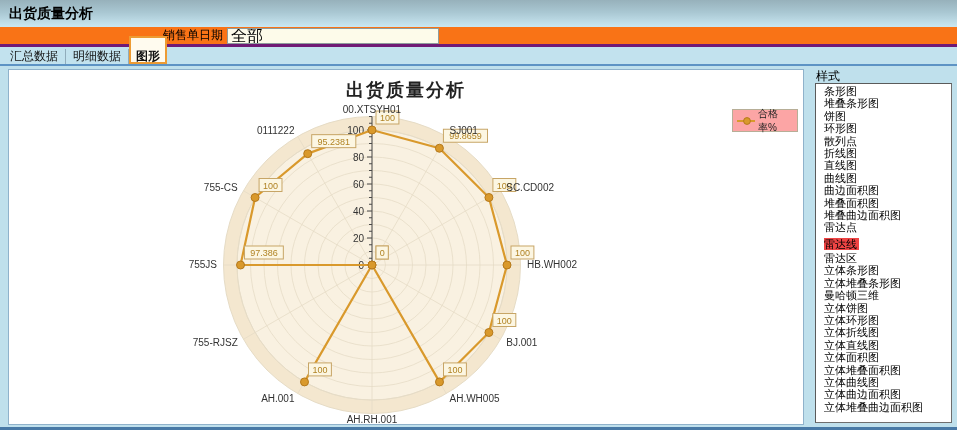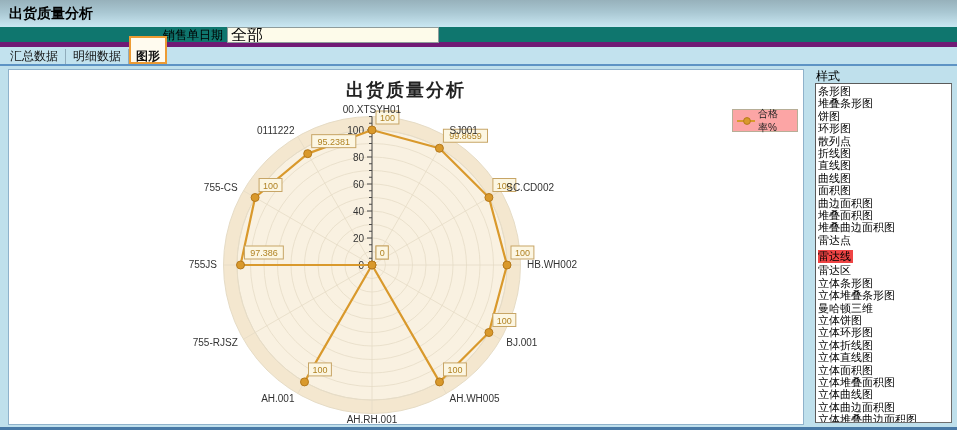--- a/index.html
+++ b/index.html
@@ -3,22 +3,22 @@
 <meta charset="utf-8">
 <style>
   * { margin:0; padding:0; box-sizing:border-box; }
   html,body { width:957px; height:430px; overflow:hidden; font-family:"Liberation Sans", sans-serif; }
   .window { position:relative; width:957px; height:430px; background:#BFE0EC; border-bottom:3px solid #4879A6; }
 
   .titlebar { height:27px; background:linear-gradient(180deg,#97B1BB 0%,#A9C7D2 45%,#C9E7F2 100%);
               display:flex; align-items:center; padding-left:9px; }
   .titlebar .title { font-size:14px; font-weight:bold; color:#000; }
 
-  .filterbar { height:20px; background:#0f766e; display:flex; align-items:flex-start;
-               border-bottom:5px solid #701a75; }
+  .filterbar { height:20px; background:#f97316; display:flex; align-items:flex-end;
+               border-bottom:3px solid #701a75; }
   .filterbar .flabel { margin-left:163px; font-size:12px; color:#000; }
   .filterbar input { margin-left:4px; width:212px; height:16px; background:#FDFBEA;
                      border:1px solid #8E9C9C; font-size:16px; padding:0 3px;
                      font-family:"Liberation Sans", sans-serif; }
 
   .tabbar { height:17px; background:#C2E2EE; display:flex; align-items:flex-end; padding-left:3px;text-align:right; }
   .tab { font-size:12px; color:#111; padding:1px 7px 1px 7px; border-right:1px solid #90ACBB;
          height:15px; line-height:13px; cursor:default; }
   .tab.selected { background:#FFFBEF; border:2px solid #ED9B33; font-weight:bold; height:17px;
                   line-height:12px; padding:12px 5px; }
@@ -33,21 +33,21 @@
   .legend-box { position:absolute; left:723px; top:39px; width:66px; height:23px;
                 background:#fca5a5; border:1px solid #B7AE97; display:flex; align-items:center;
                 padding:0 4px; }
   .legend-box .ltext { font-size:10px; color:#222; margin-left:3px; }
 
   .style-panel { position:absolute; left:810px; top:0px; width:146px; height:362px; }
   .style-label { font-size:12px; color:#000; margin:2px 0 1px 6px; }
   .style-list { position:absolute; left:5px; top:17px; width:137px; height:340px;
                 background:#FFFFFF; border:1px solid #6E6E6E;
                 border-top-color:#5A5A5A; border-left-color:#5A5A5A; overflow:hidden;
-                padding:1px 0 0 2px; }
+                padding:1px 0 0 8px; }
   .style-item { font-size:11px; line-height:12.4px; color:#000; white-space:nowrap; cursor:default; }
   .style-item.selected { background:#ef4444; color:#000; display:inline-block; padding-right:2px; }
 </style>
 </head>
 <body>
 
 <div class="window">
 
   <div class="titlebar">
     <span class="title">出货质量分析</span>
@@ -186,21 +186,20 @@
       <div class="style-label">样式</div>
       <div class="style-list" id="stylelist">
           <div class="style-item">条形图</div>
           <div class="style-item">堆叠条形图</div>
           <div class="style-item">饼图</div>
           <div class="style-item">环形图</div>
           <div class="style-item">散列点</div>
           <div class="style-item">折线图</div>
           <div class="style-item">直线图</div>
           <div class="style-item">曲线图</div>
-          <div class="style-item">面积图</div>
           <div class="style-item">曲边面积图</div>
           <div class="style-item">堆叠面积图</div>
           <div class="style-item">堆叠曲边面积图</div>
           <div class="style-item">雷达点</div>
           <div><div class="style-item selected">雷达线</div></div>
           <div class="style-item">雷达区</div>
           <div class="style-item">立体条形图</div>
           <div class="style-item">立体堆叠条形图</div>
           <div class="style-item">曼哈顿三维</div>
           <div class="style-item">立体饼图</div>

